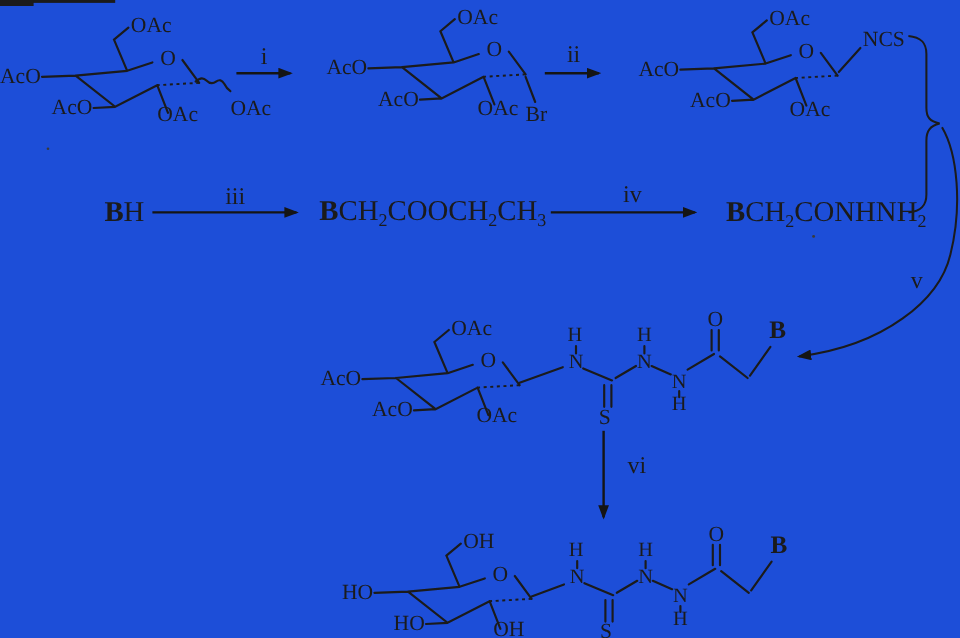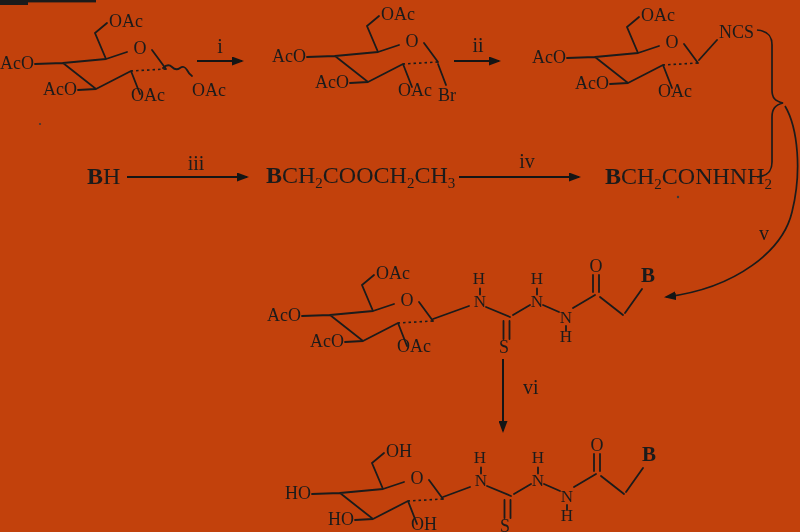--- a/index.html
+++ b/index.html
@@ -1,17 +1,17 @@
 <!DOCTYPE html>
 <html><head>
 <meta charset="utf-8">
 <style>
   html,body{margin:0;padding:0;background:#e8e8e8;}
   .page{
-    width:800px;height:532px;background:#c2410c;overflow:hidden;position:relative;
+    width:800px;height:532px;background:#1d4ed8;overflow:hidden;position:relative;
     font-family:"Liberation Serif", serif;
   }
   svg{display:block;}
   svg text{
     font-family:"Liberation Serif", serif;
     fill:#1b1b1b;
   }
   .lbl{font-size:18px;}
   .atom{font-size:17px;}
   .atom-big{font-size:18px;}

